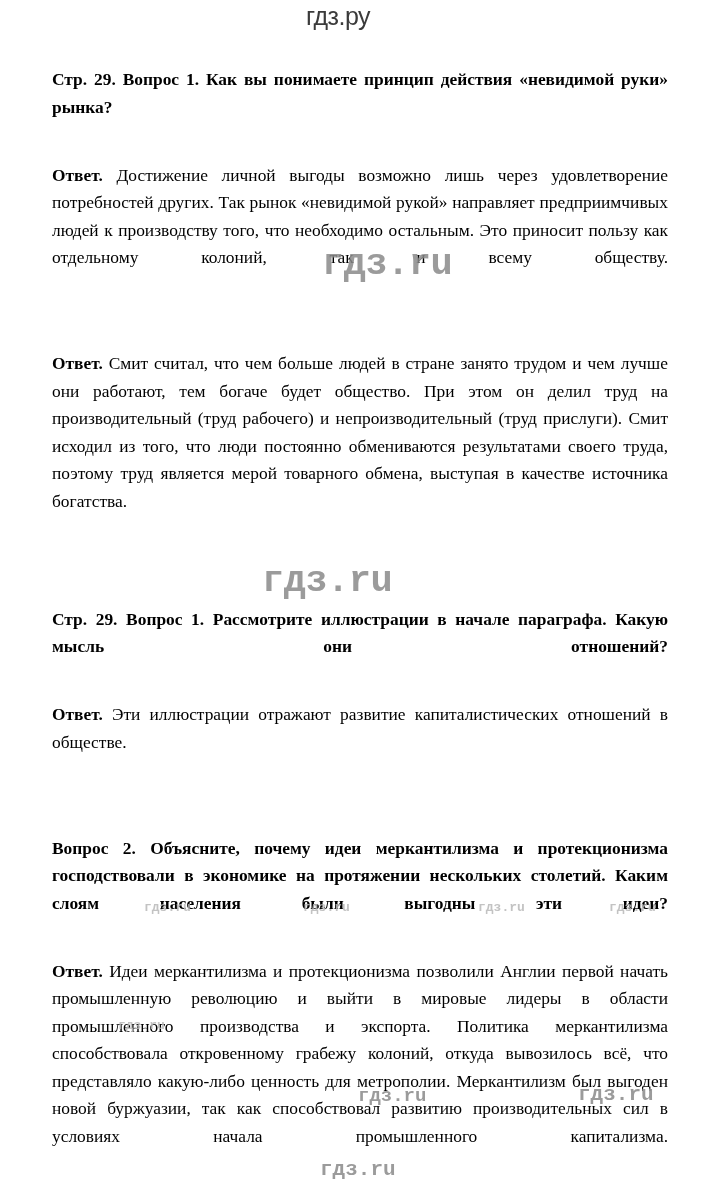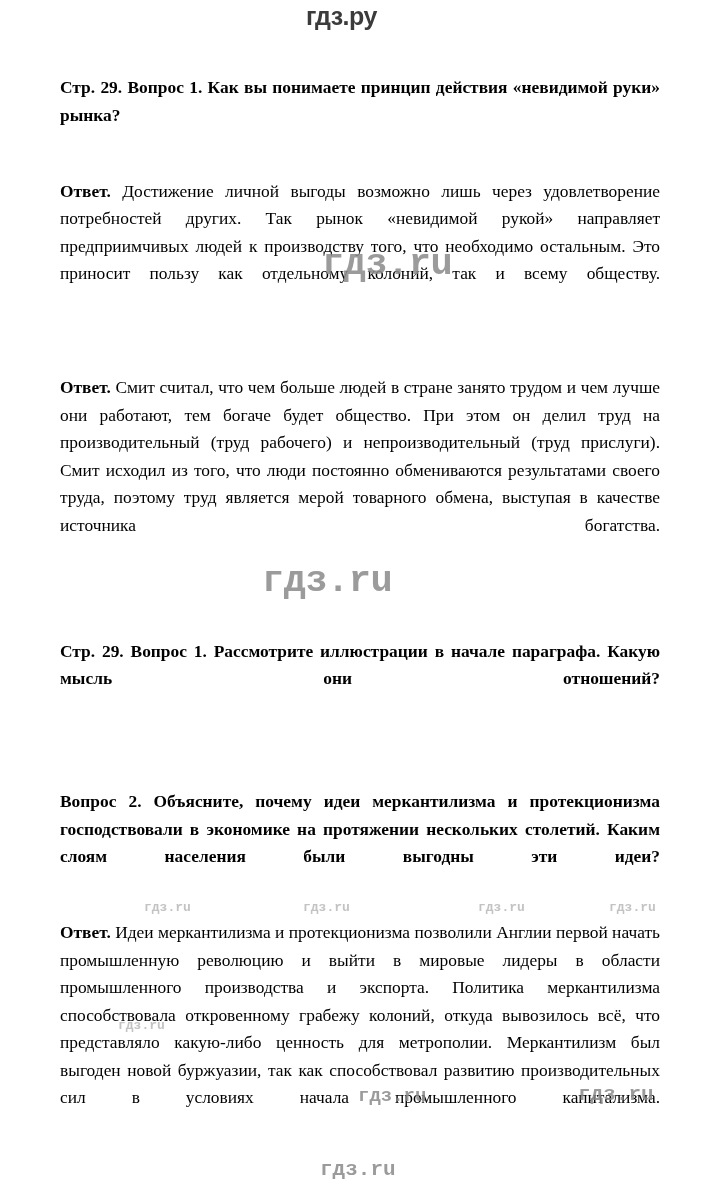--- a/index.html
+++ b/index.html
@@ -16,35 +16,35 @@
     overflow: hidden;
   }
 
   
   .top-logo {
     position: absolute;
     top: 2px;
     left: 306px;
     font-family: "Liberation Sans", sans-serif;
     font-size: 25px;
-    font-weight: bold;
+    font-weight: normal;
     letter-spacing: -0.5px;
     color: #3b3b3b;
   }
 
   
   .page {
     position: absolute;
     top: 62px;
     left: 48px;
     width: 624px;
   }
 
   p {
-    margin: 12px;
+    margin: 4px;
     font-size: 17.4px;
     line-height: 1.58;
     text-align: justify;
     text-justify: inter-word;
   }
   p.justified {
     text-align: justify;
   }
   .bold {
     font-weight: bold;
@@ -120,20 +120,24 @@
   <div class="gap-xl"></div>
   <div class="gap-m"></div>
 
   <p class="blk justified">
     <span class="bold">Стр. 29. Вопрос 1.</span>
     <span class="bold">Рассмотрите иллюстрации в начале параграфа. Какую мысль они отношений?</span>
   </p>
 
   <div class="gap-s"></div>
 
+  <p class="blk justified">
+    <span class="bold">Ответ.</span>
+    <span>Эти иллюстрации отражают развитие капиталистических отношений в обществе.</span>
+  </p>
 
   <div class="gap-xl"></div>
   <div class="gap-s"></div>
 
   <p class="blk justified">
     <span class="bold">Вопрос 2.</span>
     <span class="bold">Объясните, почему идеи меркантилизма и протекционизма господствовали в экономике на протяжении нескольких столетий. Каким слоям населения были выгодны эти идеи?</span>
   </p>
 
   <div class="gap-s"></div>

